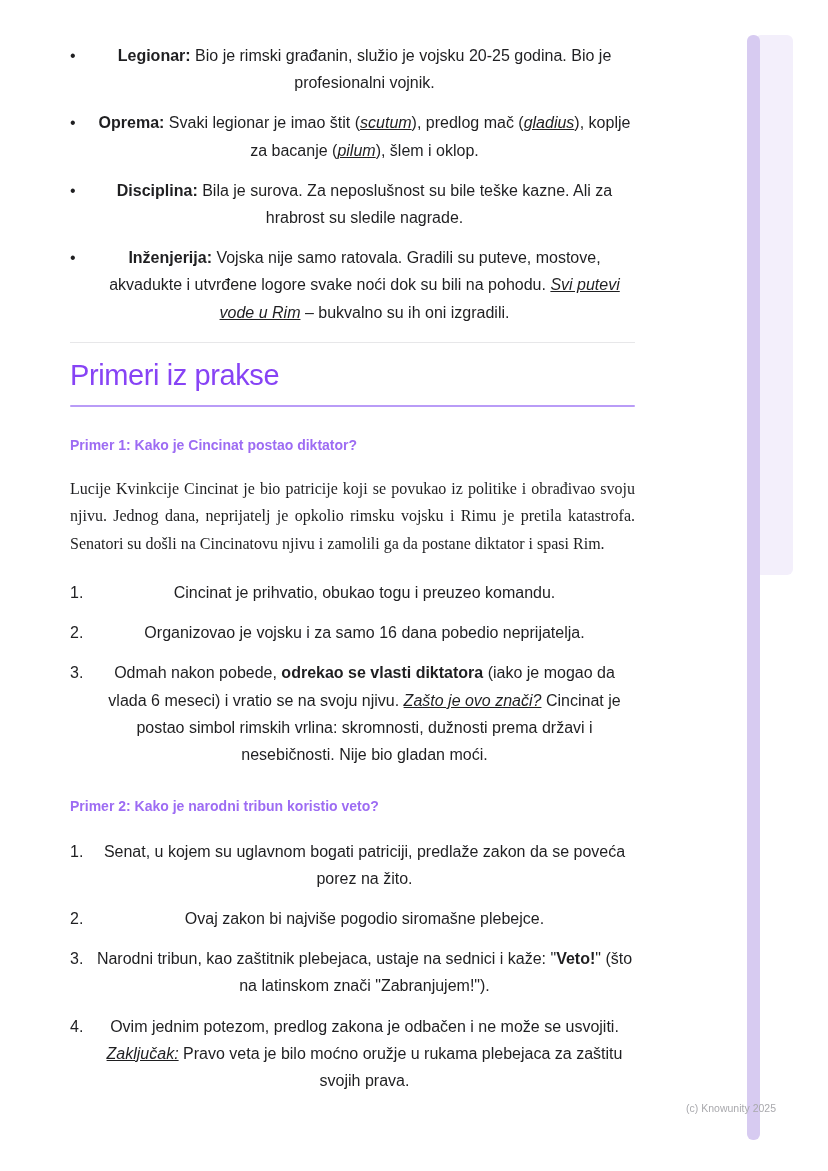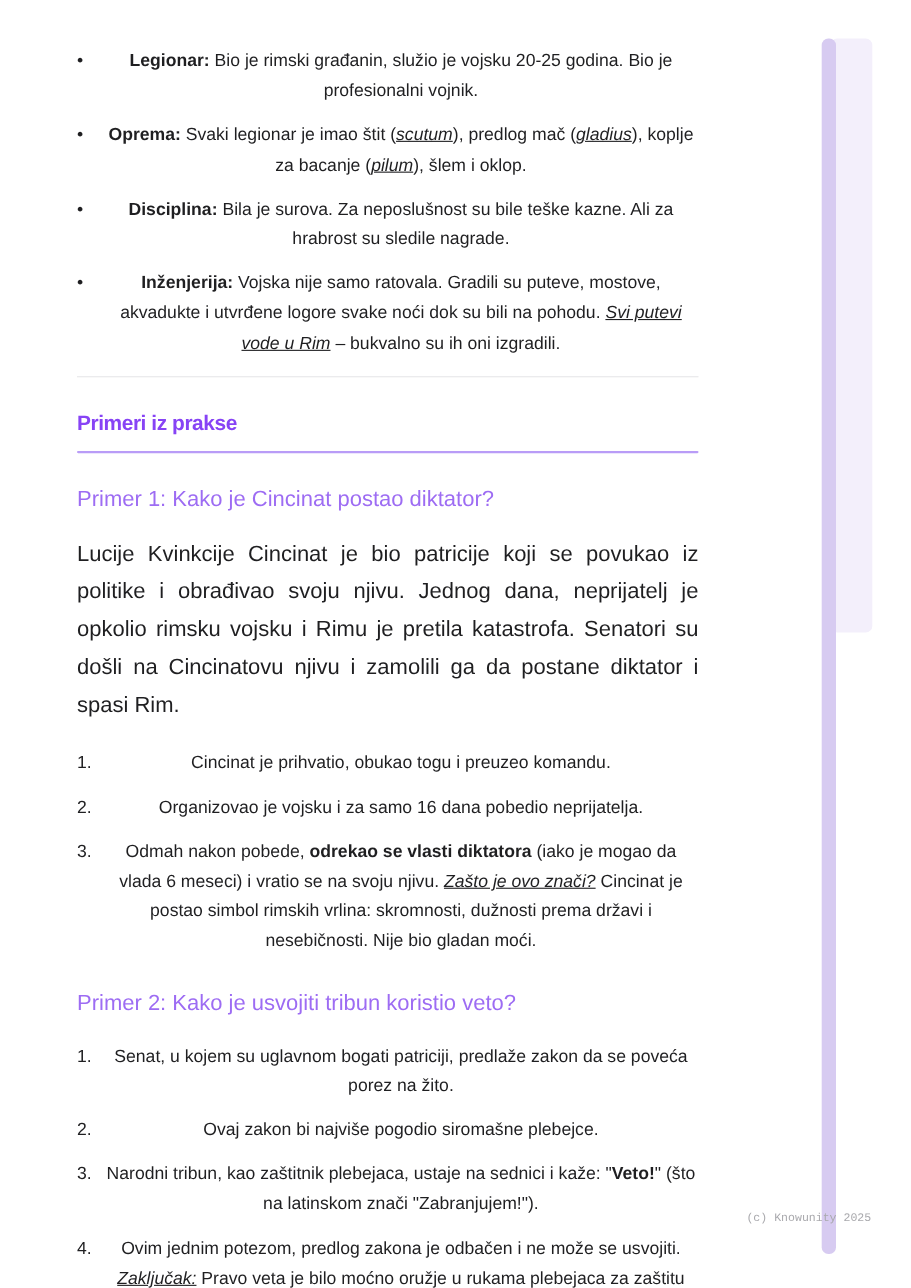--- a/index.html
+++ b/index.html
@@ -48,69 +48,69 @@
   .li-text span.b{font-weight:700;}
   .li-text span.i{font-style:italic;text-decoration:underline;}
   
   .hr{
     border:none;
     border-top:1px solid var(--divider);
     height:0;
     margin-top:16px;
   }
   .h1{
-    margin-top:32px;
-    font-size:19px;
-    font-weight:700;
+    margin-top:16px;
+    font-size:29px;
+    font-weight:400;
     letter-spacing:-0.4px;
     color:var(--heading);
     line-height:1.15;
   }
   .h1-underline{
     margin-top:13px;
     height:2px;
     background:var(--underline);
     border-radius:1px;
   }
   .h2{
     margin-top:30px;
-    font-size:20px;
-    font-weight:400;
+    font-size:14px;
+    font-weight:700;
     color:var(--subheading);
     line-height:1.25;
   }
   .para{
     margin-top:20px;
-    font-size:20px;
+    font-size:16px;
     line-height:1.72;
+    font-family:Liberation Serif, serif;
   }
   .para.justify{text-align:justify;}
   .list.numbered{margin-top:22px;}
   
   .side-panel{
     position:absolute;
     top:35px;right:35px;
     width:38px;height:540px;
     background:var(--panel);
     border-radius:6px;
   }
   .side-strip{
     position:absolute;
     top:35px;right:68px;
     width:13px;height:1105px;
     background:var(--strip);
     border-radius:6px;
   }
   .footer-credit{
     position:absolute;
-    top:1102px;right:36px;
+    top:1102px;right:52px;
     font-size:10.5px;
     color:var(--footer_text);
     z-index:3;
-    font-family:Liberation Mono, monospace;
   }
 </style>
 </head>
 <body>
 
 <div class="side-panel"></div>
 <div class="side-strip"></div>
 
 <div class="content">
 
@@ -149,21 +149,21 @@
     <li class="li">
       <span class="marker">2.</span>
       <span class="li-text"><span>Organizovao je vojsku i za samo 16 dana pobedio neprijatelja.</span></span>
     </li>
     <li class="li">
       <span class="marker">3.</span>
       <span class="li-text"><span>Odmah nakon pobede, </span><span class="b">odrekao se vlasti diktatora</span><span> (iako je mogao da vlada 6 meseci) i vratio se na svoju njivu. </span><span class="i">Zašto je ovo znači?</span><span> Cincinat je postao simbol rimskih vrlina: skromnosti, dužnosti prema državi i nesebičnosti. Nije bio gladan moći.</span></span>
     </li>
   </ol>
 
-  <h2 class="h2">Primer 2: Kako je usvojiti tribun koristio veto?</h2>
+  <h2 class="h2">Primer 2: Kako je narodni tribun koristio veto?</h2>
 
   <ol class="list numbered">
     <li class="li">
       <span class="marker">1.</span>
       <span class="li-text"><span>Senat, u kojem su uglavnom bogati patriciji, predlaže zakon da se poveća porez na žito.</span></span>
     </li>
     <li class="li">
       <span class="marker">2.</span>
       <span class="li-text"><span>Ovaj zakon bi najviše pogodio siromašne plebejce.</span></span>
     </li>

